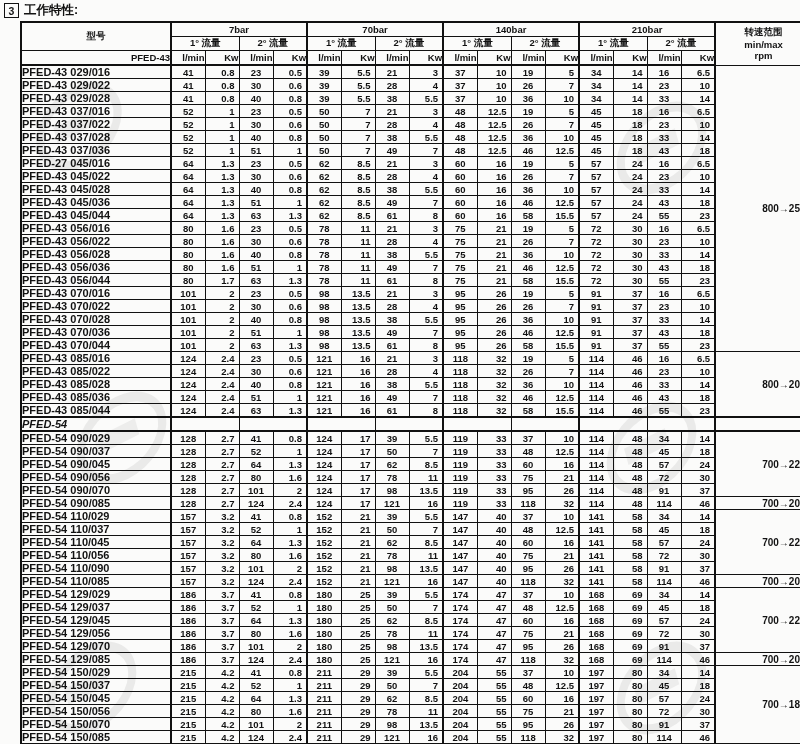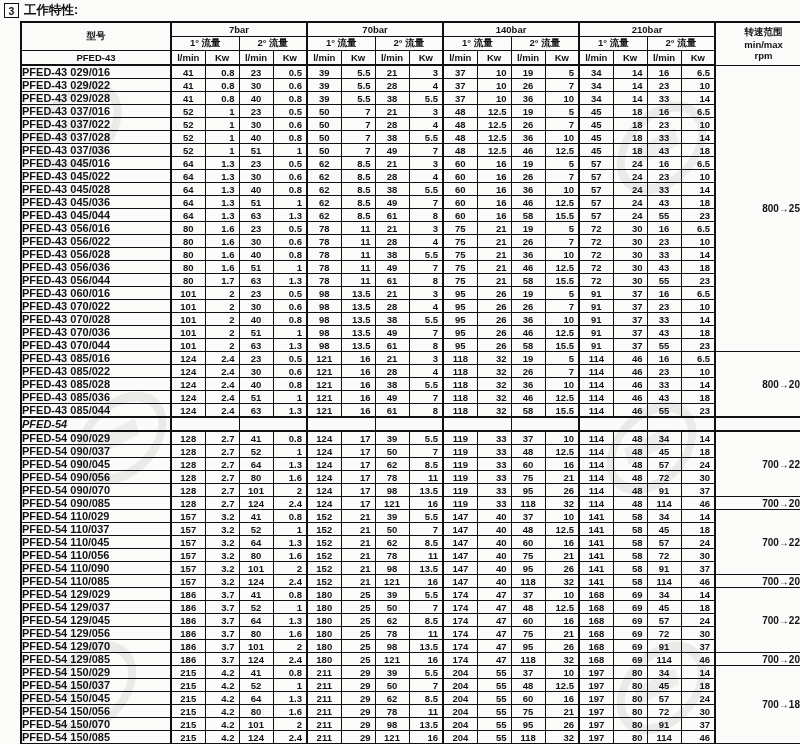--- a/index.html
+++ b/index.html
@@ -15,21 +15,21 @@
   .title{position:relative;z-index:1;height:21px;display:flex;align-items:center;
          padding-left:4px;font-size:12.5px;font-weight:700;white-space:nowrap;}
   .numbox{display:inline-flex;align-items:center;justify-content:center;width:13px;height:13px;
           border:1.5px solid #111;font-size:10.5px;margin-right:5px;flex:none;}
   .tlabel{margin-right:6px;}
   
   table{position:relative;z-index:1;border-collapse:collapse;table-layout:fixed;
         margin-left:20px;width:792px;border:2px solid #111;}
   th,td{border:1px solid #111;padding:0;font-weight:700;overflow:hidden;white-space:nowrap;}
   thead th{font-size:9.5px;height:13px;text-align:center;}
-  thead tr:last-child th{border-bottom-width:2px;}
+  thead tr:last-child th{border-bottom-width:2px;text-align:right;}
   .gend{border-right-width:2px !important;}
   .model{border-right-width:2px;text-align:left;font-size:11px;height:12px;}
   td.lmin{text-align:center;font-size:9.5px;}
   td.kw{text-align:right;padding-right:4px;font-size:9.5px;}
   td.pair{background:transparent;}
   td.rpm{text-align:right;font-size:10px;border-left-width:2px;}
   tr.sep td{border-top-width:2px;border-bottom-width:2px;height:12px;font-style:italic;}
   tbody td{height:12px;}
 </style>
 </head>
@@ -241,21 +241,21 @@
           <td class="lmin">48</td>
           <td class="kw">12.5</td>
           <td class="lmin">46</td>
           <td class="kw gend">12.5</td>
           <td class="lmin">45</td>
           <td class="kw">18</td>
           <td class="lmin">43</td>
           <td class="kw gend">18</td>
         </tr>
         <tr>
-          <td class="model">PFED-43 045/016</td>
+          <td class="model">PFED-27 045/016</td>
           <td class="lmin">64</td>
           <td class="kw">1.3</td>
           <td class="lmin">23</td>
           <td class="kw gend">0.5</td>
           <td class="lmin">62</td>
           <td class="kw">8.5</td>
           <td class="lmin">21</td>
           <td class="kw gend">3</td>
           <td class="lmin">60</td>
           <td class="kw">16</td>
@@ -431,21 +431,21 @@
           <td class="lmin">75</td>
           <td class="kw">21</td>
           <td class="lmin">58</td>
           <td class="kw gend">15.5</td>
           <td class="lmin">72</td>
           <td class="kw">30</td>
           <td class="lmin">55</td>
           <td class="kw gend">23</td>
         </tr>
         <tr>
-          <td class="model">PFED-43 060/016</td>
+          <td class="model">PFED-43 070/016</td>
           <td class="lmin">101</td>
           <td class="kw">2</td>
           <td class="lmin">23</td>
           <td class="kw gend">0.5</td>
           <td class="lmin">98</td>
           <td class="kw">13.5</td>
           <td class="lmin">21</td>
           <td class="kw gend">3</td>
           <td class="lmin">95</td>
           <td class="kw">26</td>

